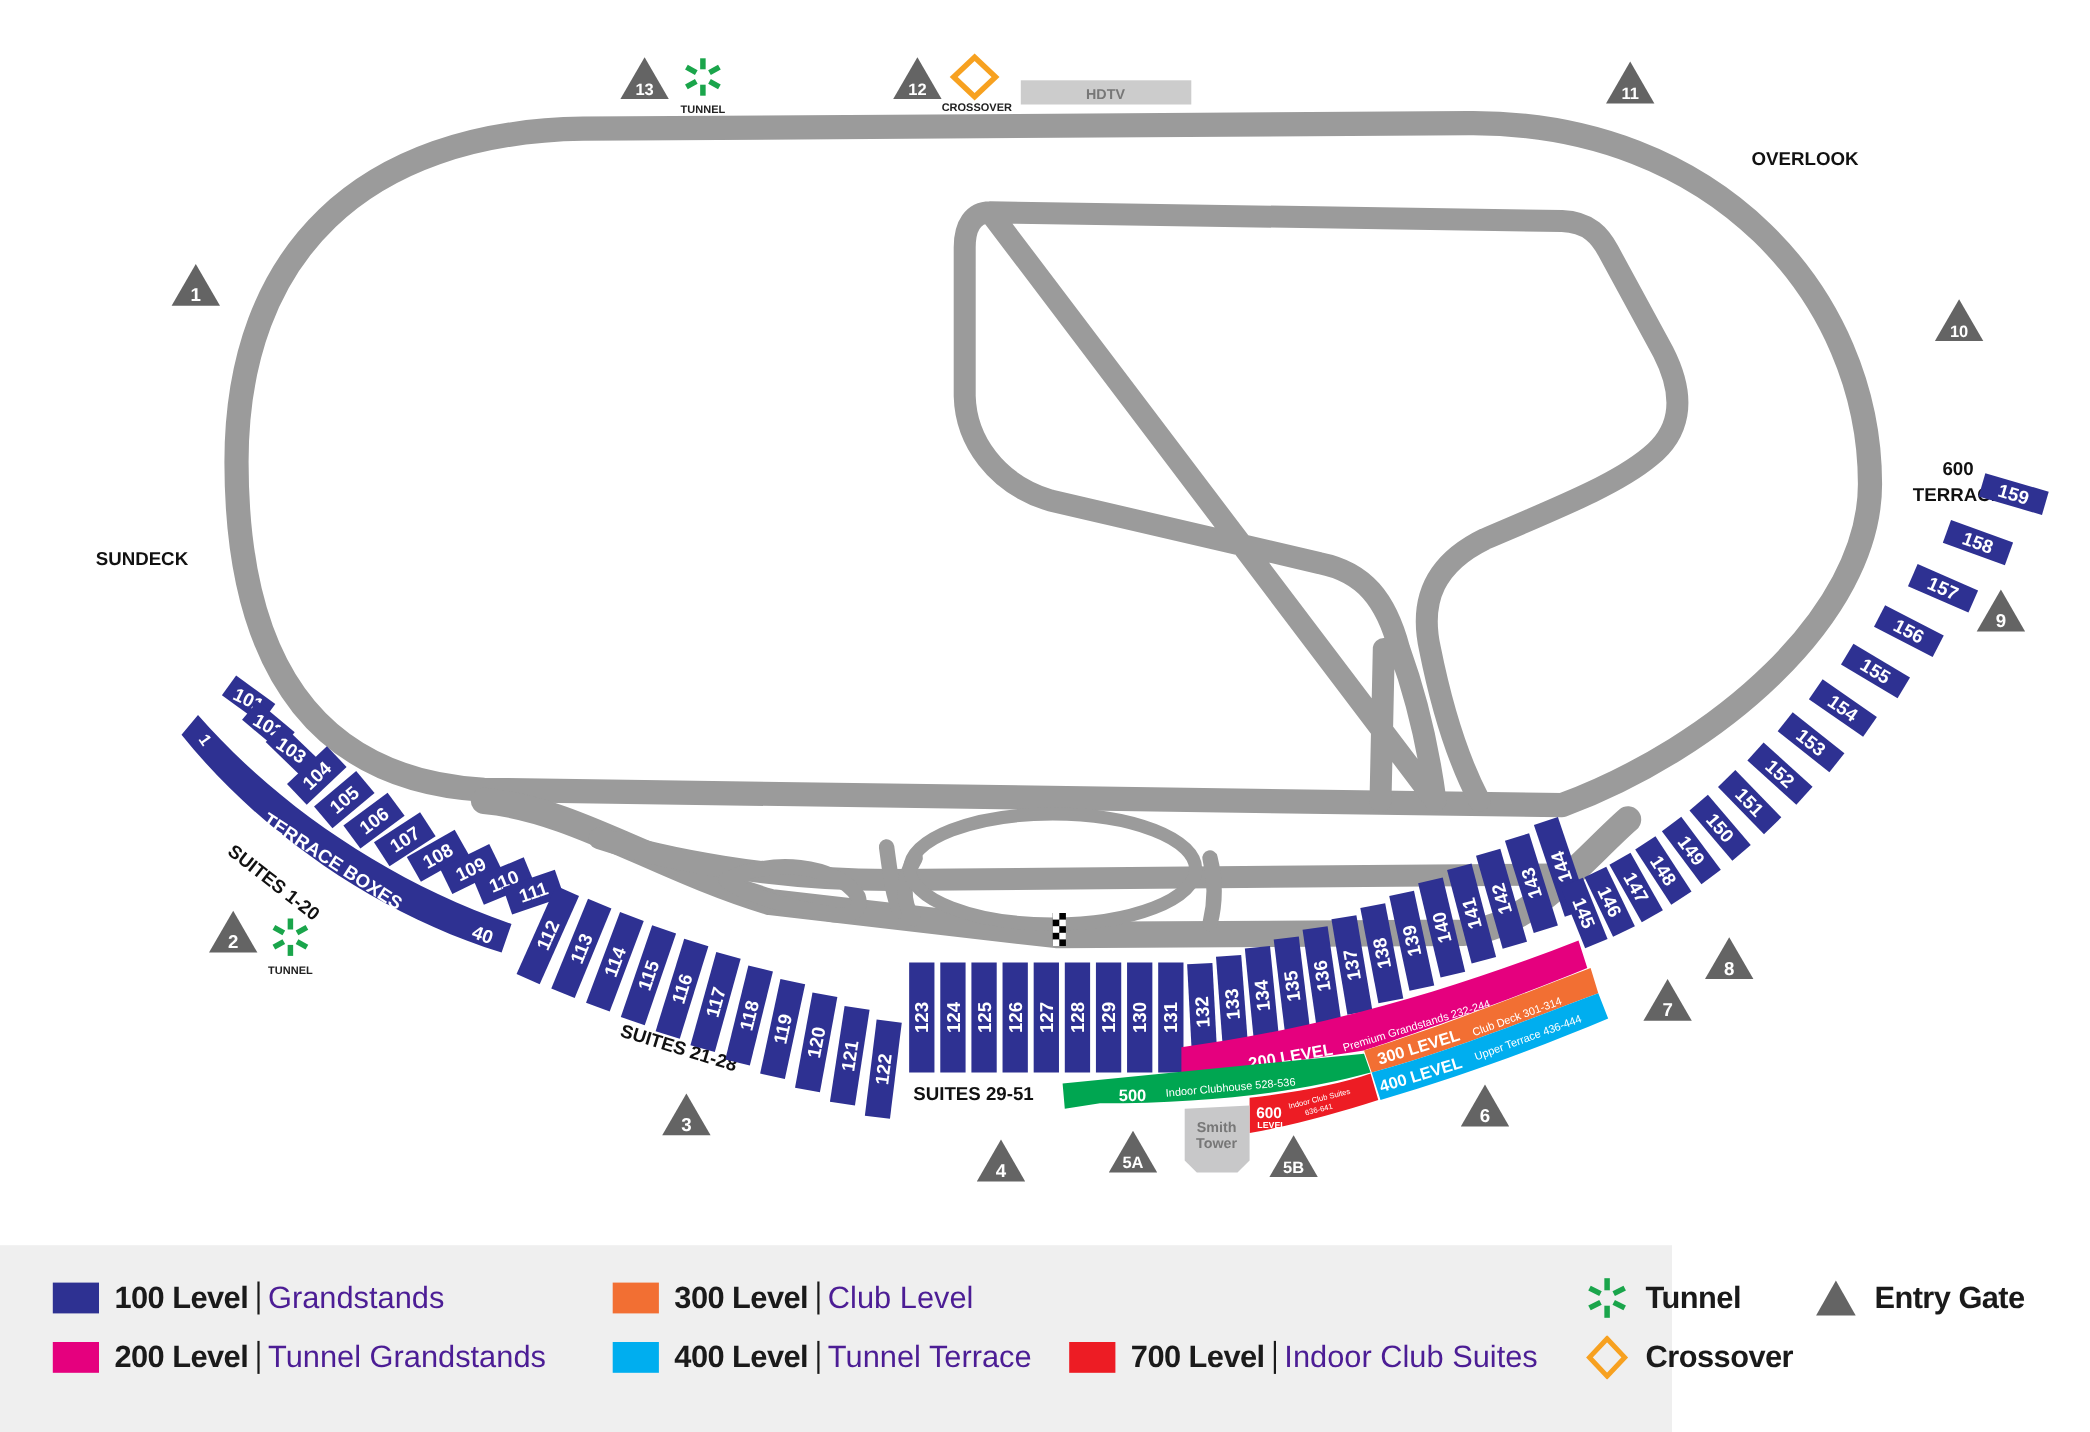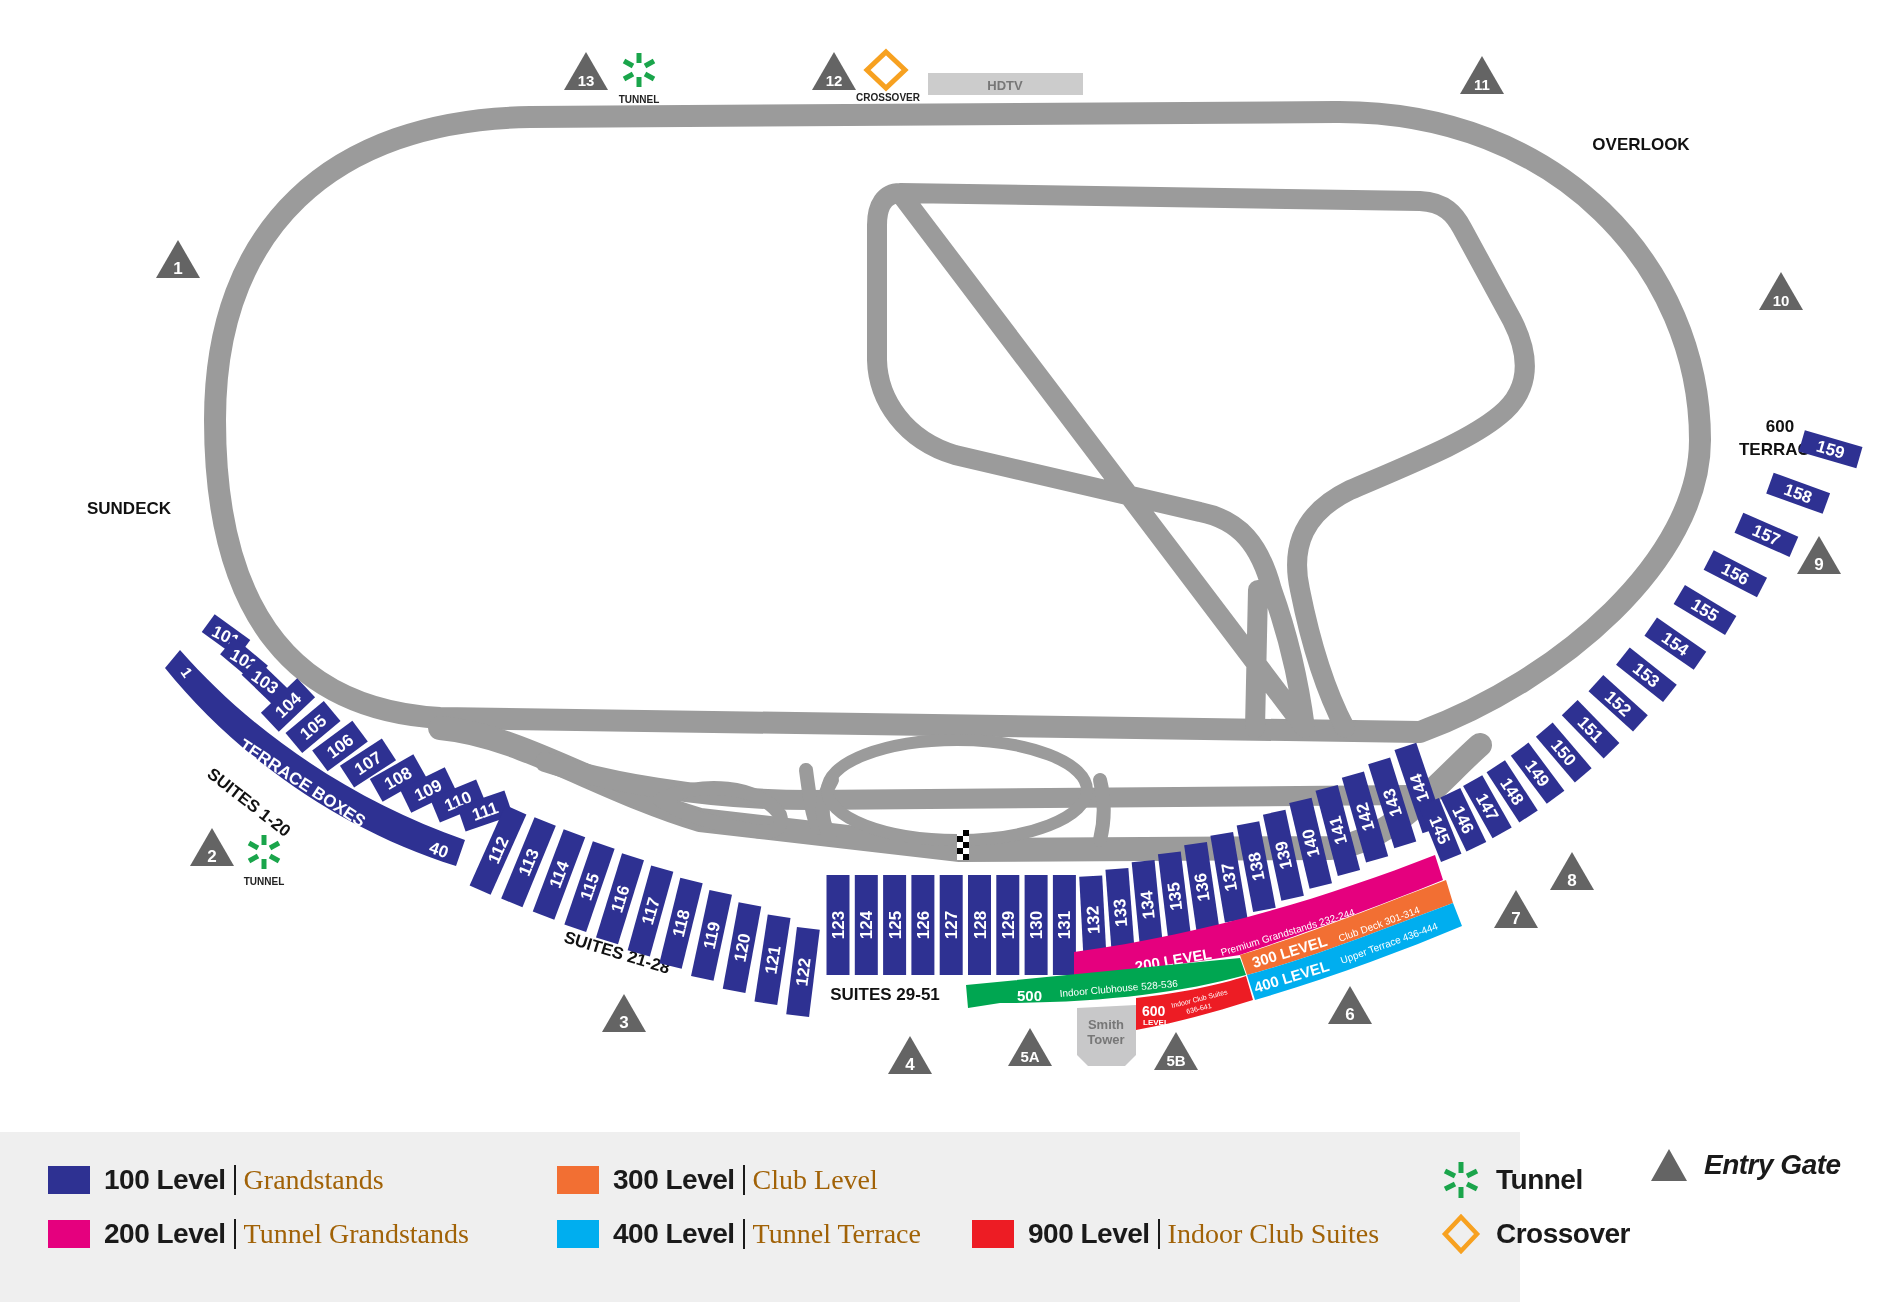--- a/index.html
+++ b/index.html
@@ -4,21 +4,21 @@
 <style>
   html, body { margin: 0; padding: 0; background: #ffffff; }
   body { width: 1900px; height: 1302px; position: relative; overflow: hidden; font-family: "Liberation Sans", sans-serif; }
   #map { position: absolute; left: 0; top: 0; width: 1900px; height: 1130px; }
   #map text { font-family: "Liberation Sans", sans-serif; }
   .legend { position: absolute; left: 0; top: 1132px; width: 1520px; height: 170px; background: #efefef; }
   .legend-item { position: absolute; display: flex; align-items: center; height: 40px; font-size: 28px; color: #1a1a1a; white-space: nowrap; }
   .swatch { width: 42px; height: 28px; margin-right: 14px; }
   .lvl { font-weight: bold; letter-spacing: -0.5px; }
   .sep { display: inline-block; width: 2px; height: 30px; background: #1a1a1a; margin: 0 8px; vertical-align: middle; }
-  .desc { font-weight: normal; color: #a16207; font-family: Liberation Serif, serif; }
+  .desc { font-weight: normal; color: #4c1d95; }
   .icon-box { width: 42px; height: 40px; margin-right: 14px; display: flex; align-items: center; justify-content: center; }
 </style>
 </head>
 <body>
 
 <svg id="map" viewBox="0 0 1900 1130" xmlns="http://www.w3.org/2000/svg">
 
   <g fill="none" stroke="#9b9b9b" stroke-linejoin="round" stroke-linecap="round">
     <path stroke-width="22" d="M 530 117 L 1335 112 C 1560 110 1700 270 1700 440 C 1700 560 1560 680 1420 732 L 440 718 C 300 710 215 620 215 420 C 215 230 330 120 530 117 Z"></path>
 
@@ -426,21 +426,21 @@
       <span class="desc">Club Level</span>
   </div>
   <div class="legend-item" style="left:557px; top:82px;">
     <div class="swatch" style="background:#00aeef"></div>
     <span class="lvl">400 Level</span>
       <span class="sep"></span>
       <span class="desc">Tunnel Terrace</span>
   </div>
   <div class="legend-item" style="left:972px; top:82px;">
     <div class="swatch" style="background:#ed1c24"></div>
-    <span class="lvl">900 Level</span>
+    <span class="lvl">700 Level</span>
       <span class="sep"></span>
       <span class="desc">Indoor Club Suites</span>
   </div>
   <div class="legend-item" style="left:1440px; top:28px;">
     <div class="icon-box">
       <svg width="40" height="40" viewBox="-20 -20 40 40">
           <g stroke="#1aa54b" stroke-width="5">
             <line x1="0" y1="-18" x2="0" y2="-7"></line>
             <line x1="0" y1="7" x2="0" y2="18"></line>
             <line x1="-16" y1="-9" x2="-6" y2="-4"></line>
@@ -453,21 +453,21 @@
     <span class="lvl">Tunnel</span>
   </div>
   <div class="legend-item" style="left:1440px; top:82px;">
     <div class="icon-box">
       <svg width="40" height="40" viewBox="0 0 40 40">
           <path d="M 20 3 L 36 20 L 20 37 L 4 20 Z" fill="none" stroke="#f7a120" stroke-width="4.5"></path>
         </svg>
     </div>
     <span class="lvl">Crossover</span>
   </div>
-  <div class="legend-item" style="left:1648px; top:13px;font-style:italic;">
+  <div class="legend-item" style="left:1648px; top:28px;">
     <div class="icon-box">
       <svg width="40" height="36" viewBox="0 0 40 36">
           <path d="M 20 2 L 38 34 L 2 34 Z" fill="#646464"></path>
         </svg>
     </div>
     <span class="lvl">Entry Gate</span>
   </div>
 </div>
 
 </body></html>

